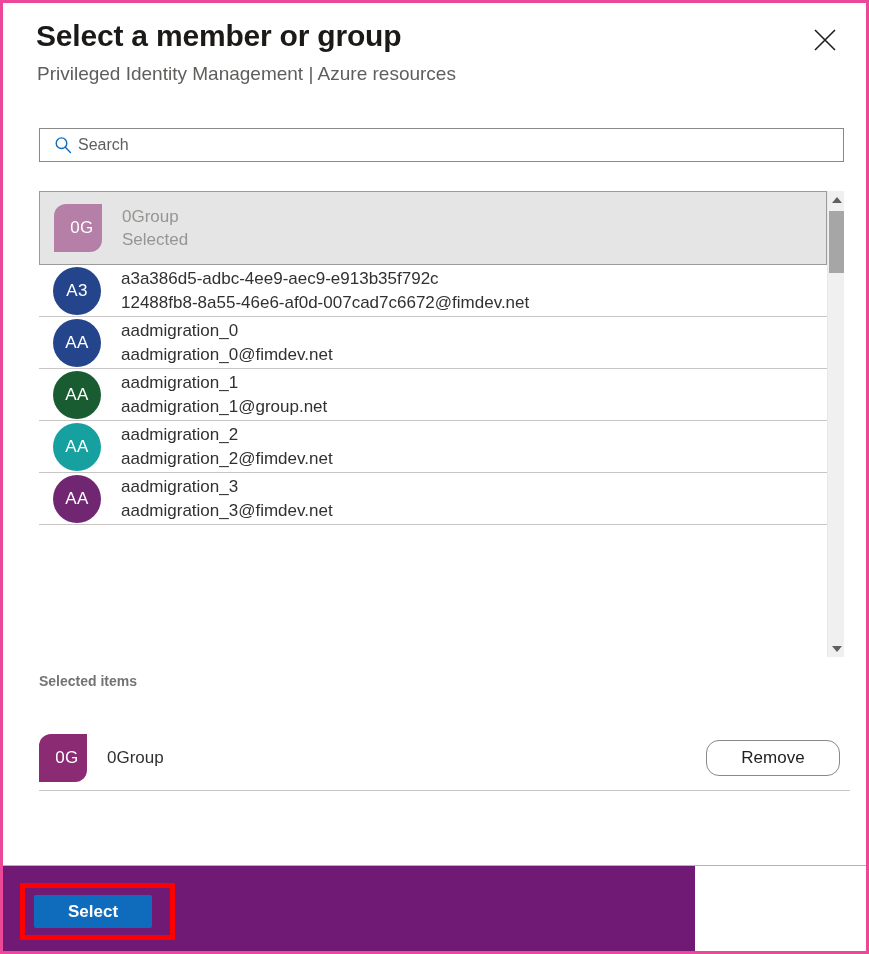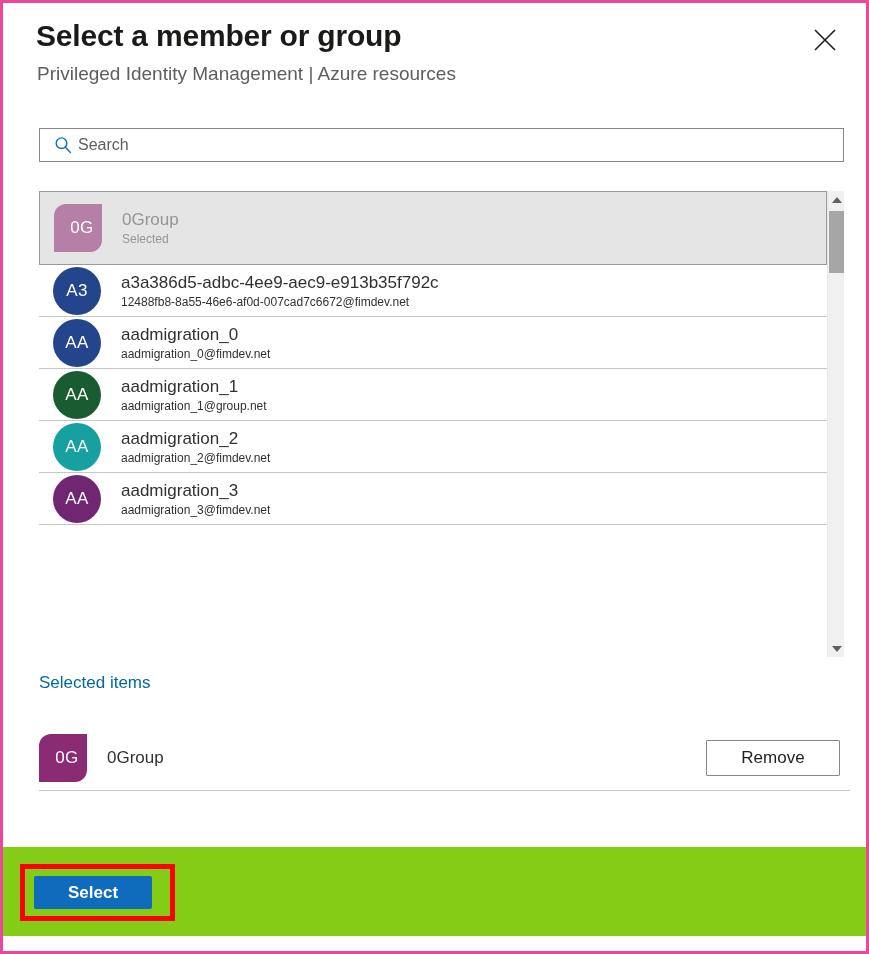--- a/index.html
+++ b/index.html
@@ -138,21 +138,21 @@
     margin-left: 20px;
     line-height: 1.36;
     min-width: 0;
   }
   .row-primary {
     font-size: 17px;
     color: #323130;
     white-space: nowrap;
   }
   .row-secondary {
-    font-size: 12px;
+    font-size: 17px;
     color: #323130;
     white-space: nowrap;
   }
   .row.selected .row-primary,
   .row.selected .row-secondary { color: #979593; }
 
   
   .scrollbar {
     position: absolute;
     right: 0; top: 0;
@@ -185,23 +185,23 @@
     width: 15px;
     height: 62px;
     background: #a6a6a6;
     cursor: pointer;
   }
 
   
   .selected-heading {
     position: absolute;
     left: 36px; top: 670px;
-    font-size: 17px;
-    font-weight: 400;
-    color: #0369a1;
+    font-size: 14px;
+    font-weight: 700;
+    color: #737373;
   }
   .selected-row {
     position: absolute;
     left: 36px; top: 722px;
     width: 811px;
     height: 66px;
     display: flex;
     align-items: center;
     border-bottom: 1px solid #c8c6c4;
   }
@@ -214,37 +214,37 @@
   .remove-btn {
     margin-right: 10px;
     width: 134px;
     height: 36px;
     background: #ffffff;
     border: 1px solid #8a8886;
     font-family: "Liberation Sans", sans-serif;
     font-size: 17px;
     color: #201f1e;
     cursor: pointer;
-    border-radius: 1px;
+    border-radius: 13px;
   }
 
   
   .footer-divider {
     position: absolute;
     left: 0; top: 862px;
     width: 867px;
     height: 1px;
     background: #b3b3b3;
   }
   .footer {
     position: absolute;
-    left: 0; top: 844px;
-    width: 867px;
+    left: 0; top: 863px;
+    width: 692px;
     height: 89px;
-    background: #84cc16;
+    background: #701a75;
   }
   .highlight-box {
     position: absolute;
     left: 17px; top: 17px;
     width: 155px;
     height: 57px;
     border: 5px solid #ff0000;
     pointer-events: none;
   }
   .select-btn {

